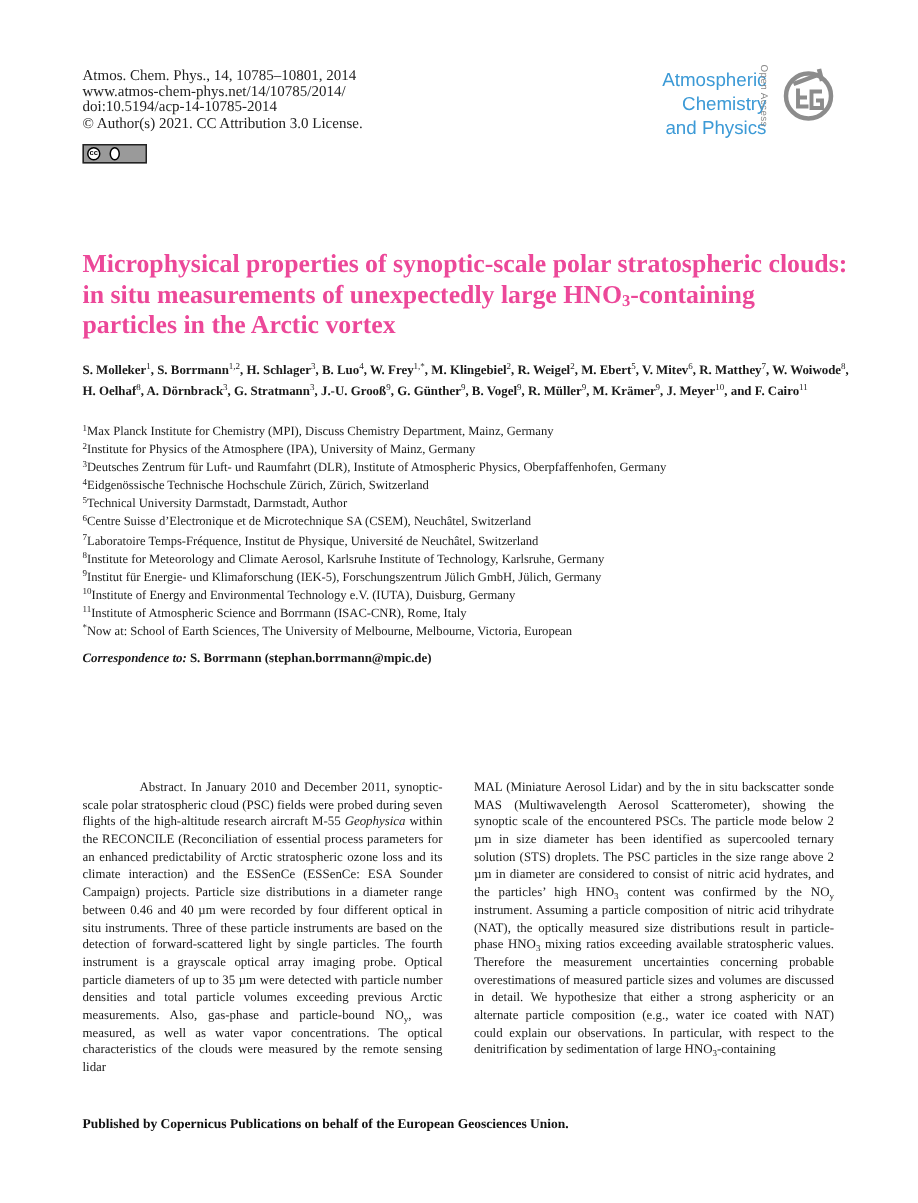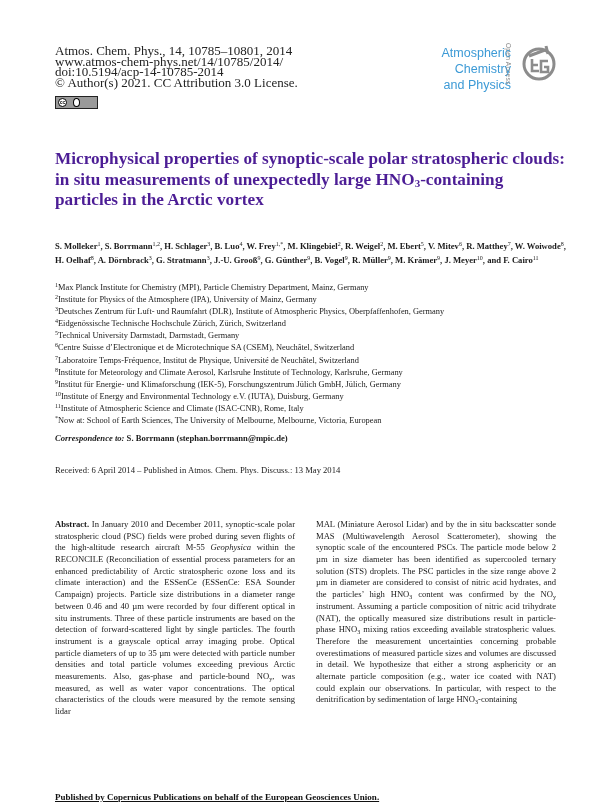--- a/index.html
+++ b/index.html
@@ -1,41 +1,41 @@
 <!DOCTYPE html>
 <html><head>
   <meta charset="utf-8">
   <style>
     html, body { margin: 0; padding: 0; background: #ffffff; }
     body { width: 612px; height: 802px; position: relative; overflow: hidden; color: #1a1a1a; font-family: "Liberation Serif", serif; }
     .abs { position: absolute; }
-    .meta { left: 55px; top: 46px; font-size: 13px; line-height: 10.6px; color: #222; }
+    .meta { left: 55px; top: 46px; font-size: 10px; line-height: 10.6px; color: #222; }
     .cc-badge { left: 55px; top: 96px; width: 43px; height: 13px; background: #9a9a9a; border: 1px solid #222; box-sizing: border-box; display: flex; align-items: center; gap: 6px; padding-left: 2px; }
     .cc-badge .circ { width: 9px; height: 9px; border-radius: 50%; background: #fff; border: 1px solid #000; box-sizing: border-box; font-size: 5px; line-height: 7px; text-align: center; font-family: "Liberation Sans", sans-serif; font-weight: bold; color:#000; }
     .cc-badge .by { width: 7px; height: 9px; border-radius: 50%; background: #fff; border: 1px solid #000; box-sizing: border-box; }
     .journal-logo { left: 409px; top: 25px; width: 150px; height: 72px; }
     .jl-text { position: absolute; right: 48px; top: 20px; text-align: right; font-family: "Liberation Sans", sans-serif; color: #3c9ad6; font-size: 12.5px; line-height: 16px; }
     .jl-oa { position: absolute; left: 103px; top: 18px; width: 50px; height: 10px; transform: rotate(90deg); transform-origin: left top; font-family: "Liberation Sans", sans-serif; font-size: 6.5px; color: #888; letter-spacing: 0.3px; }
     .jl-egu { position: absolute; right: 0px; top: 17px; width: 40px; height: 40px; }
-    .title { left: 55px; top: 149px; width: 510px; font-size: 17.2px; line-height: 20.5px; font-weight: bold; color: #4c1d95; }
+    .title { left: 55px; top: 166px; width: 510px; font-size: 17.2px; line-height: 20.5px; font-weight: bold; color: #ec4899; }
     .title sub { font-size: 11px; vertical-align: -2px; line-height: 0; }
     .authors { left: 55px; top: 240px; width: 520px; font-size: 8.6px; line-height: 13.8px; font-weight: bold; }
     .authors sup { font-weight: normal; font-size: 6px; vertical-align: 3px; line-height: 0; }
     .affils { left: 55px; top: 282px; width: 530px; font-size: 8.4px; line-height: 12.1px; }
     .affils sup { font-size: 6px; vertical-align: 3px; line-height: 0; }
     .corr { left: 55px; top: 433px; font-size: 8.6px; line-height: 11px; font-weight: bold; }
     .corr em { font-style: italic; }
     .dates { left: 55px; top: 465px; font-size: 8.6px; line-height: 11.5px; }
     .col { top: 519px; width: 240px; font-size: 8.6px; line-height: 11.68px; text-align: justify; }
     .col-left { left: 55px; }
     .col-right { left: 316px; }
-    .col b { font-weight: bold; }
+    .col b { font-weight: normal; margin-left: 38px; }
     .col i { font-style: italic; }
     .col sub { font-size: 6px; vertical-align: -2px; line-height: 0; }
-    .footer { left: 55px; top: 792px; font-size: 9px; font-weight: bold; color: #111; text-decoration: underline; }
+    .footer { left: 55px; top: 744px; font-size: 9px; font-weight: bold; color: #111; }
   </style>
 </head>
 <body>
 
 <div class="abs meta">
   <div>Atmos. Chem. Phys., 14, 10785–10801, 2014</div>
   <div>www.atmos-chem-phys.net/14/10785/2014/</div>
   <div>doi:10.5194/acp-14-10785-2014</div>
   <div>© Author(s) 2021. CC Attribution 3.0 License.</div>
 </div>
@@ -57,37 +57,36 @@
     <path d="M13 17 L13 29 L20 29 M13 23 L19 23" stroke="#8c8c8c" stroke-width="2.6" fill="none"></path>
     <path d="M29 19 L22 19 L22 30 L29 30 L29 25 L25 25" stroke="#8c8c8c" stroke-width="2.6" fill="none"></path>
   </svg>
 </div>
 
 <div class="abs title"><span>Microphysical properties of synoptic-scale polar stratospheric clouds: in situ measurements of unexpectedly large HNO</span><sub>3</sub><span>-containing particles in the Arctic vortex</span></div>
 
 <div class="abs authors" id="authors"><span><span>S. Molleker</span><sup>1</sup></span>, <span><span>S. Borrmann</span><sup>1,2</sup></span>, <span><span>H. Schlager</span><sup>3</sup></span>, <span><span>B. Luo</span><sup>4</sup></span>, <span><span>W. Frey</span><sup>1,*</sup></span>, <span><span>M. Klingebiel</span><sup>2</sup></span>, <span><span>R. Weigel</span><sup>2</sup></span>, <span><span>M. Ebert</span><sup>5</sup></span>, <span><span>V. Mitev</span><sup>6</sup></span>, <span><span>R. Matthey</span><sup>7</sup></span>, <span><span>W. Woiwode</span><sup>8</sup></span>, <span><span>H. Oelhaf</span><sup>8</sup></span>, <span><span>A. Dörnbrack</span><sup>3</sup></span>, <span><span>G. Stratmann</span><sup>3</sup></span>, <span><span>J.-U. Grooß</span><sup>9</sup></span>, <span><span>G. Günther</span><sup>9</sup></span>, <span><span>B. Vogel</span><sup>9</sup></span>, <span><span>R. Müller</span><sup>9</sup></span>, <span><span>M. Krämer</span><sup>9</sup></span>, <span><span>J. Meyer</span><sup>10</sup></span>, <span><span>and F. Cairo</span><sup>11</sup></span></div>
 
 <div class="abs affils" id="affils">
-    <div><sup>1</sup><span>Max Planck Institute for Chemistry (MPI), Particle Chemistry Department, Mainz, Germany</span></div>
+    <div><sup>1</sup><span>Max Planck Institute for Chemistry (MPI), Discuss Chemistry Department, Mainz, Germany</span></div>
     <div><sup>2</sup><span>Institute for Physics of the Atmosphere (IPA), University of Mainz, Germany</span></div>
     <div><sup>3</sup><span>Deutsches Zentrum für Luft- und Raumfahrt (DLR), Institute of Atmospheric Physics, Oberpfaffenhofen, Germany</span></div>
     <div><sup>4</sup><span>Eidgenössische Technische Hochschule Zürich, Zürich, Switzerland</span></div>
-    <div><sup>5</sup><span>Technical University Darmstadt, Darmstadt, Germany</span></div>
+    <div><sup>5</sup><span>Technical University Darmstadt, Darmstadt, Author</span></div>
     <div><sup>6</sup><span>Centre Suisse d’Electronique et de Microtechnique SA (CSEM), Neuchâtel, Switzerland</span></div>
     <div><sup>7</sup><span>Laboratoire Temps-Fréquence, Institut de Physique, Université de Neuchâtel, Switzerland</span></div>
     <div><sup>8</sup><span>Institute for Meteorology and Climate Aerosol, Karlsruhe Institute of Technology, Karlsruhe, Germany</span></div>
     <div><sup>9</sup><span>Institut für Energie- und Klimaforschung (IEK-5), Forschungszentrum Jülich GmbH, Jülich, Germany</span></div>
     <div><sup>10</sup><span>Institute of Energy and Environmental Technology e.V. (IUTA), Duisburg, Germany</span></div>
-    <div><sup>11</sup><span>Institute of Atmospheric Science and Climate (ISAC-CNR), Rome, Italy</span></div>
+    <div><sup>11</sup><span>Institute of Atmospheric Science and Borrmann (ISAC-CNR), Rome, Italy</span></div>
     <div><sup>*</sup><span>Now at: School of Earth Sciences, The University of Melbourne, Melbourne, Victoria, European</span></div>
   </div>
 
 <div class="abs corr"><em>Correspondence to:</em><span> S. Borrmann (stephan.borrmann@mpic.de)</span></div>
 
 <div class="abs dates">
-  <div>Received: 6 April 2014 – Published in Atmos. Chem. Phys. Discuss.: 13 May 2014</div>
 </div>
 
 <div class="abs col col-left"><b>Abstract.</b><span> In January 2010 and December 2011, synoptic-scale polar stratospheric cloud (PSC) fields were probed during seven flights of the high-altitude research aircraft M-55 </span><i>Geophysica</i><span> within the RECONCILE (Reconciliation of essential process parameters for an enhanced predictability of Arctic stratospheric ozone loss and its climate interaction) and the ESSenCe (ESSenCe: ESA Sounder Campaign) projects. Particle size distributions in a diameter range between 0.46 and 40 µm were recorded by four different optical in situ instruments. Three of these particle instruments are based on the detection of forward-scattered light by single particles. The fourth instrument is a grayscale optical array imaging probe. Optical particle diameters of up to 35 µm were detected with particle number densities and total particle volumes exceeding previous Arctic measurements. Also, gas-phase and particle-bound NO</span><sub>y</sub><span>, was measured, as well as water vapor concentrations. The optical characteristics of the clouds were measured by the remote sensing lidar</span></div>
 
 <div class="abs col col-right"><span>MAL (Miniature Aerosol Lidar) and by the in situ backscatter sonde MAS (Multiwavelength Aerosol Scatterometer), showing the synoptic scale of the encountered PSCs. The particle mode below 2 µm in size diameter has been identified as supercooled ternary solution (STS) droplets. The PSC particles in the size range above 2 µm in diameter are considered to consist of nitric acid hydrates, and the particles’ high HNO</span><sub>3</sub><span> content was confirmed by the NO</span><sub>y</sub><span> instrument. Assuming a particle composition of nitric acid trihydrate (NAT), the optically measured size distributions result in particle-phase HNO</span><sub>3</sub><span> mixing ratios exceeding available stratospheric values. Therefore the measurement uncertainties concerning probable overestimations of measured particle sizes and volumes are discussed in detail. We hypothesize that either a strong asphericity or an alternate particle composition (e.g., water ice coated with NAT) could explain our observations. In particular, with respect to the denitrification by sedimentation of large HNO</span><sub>3</sub><span>-containing</span></div>
 
 <div class="abs footer">Published by Copernicus Publications on behalf of the European Geosciences Union.</div>
 
 </body></html>

